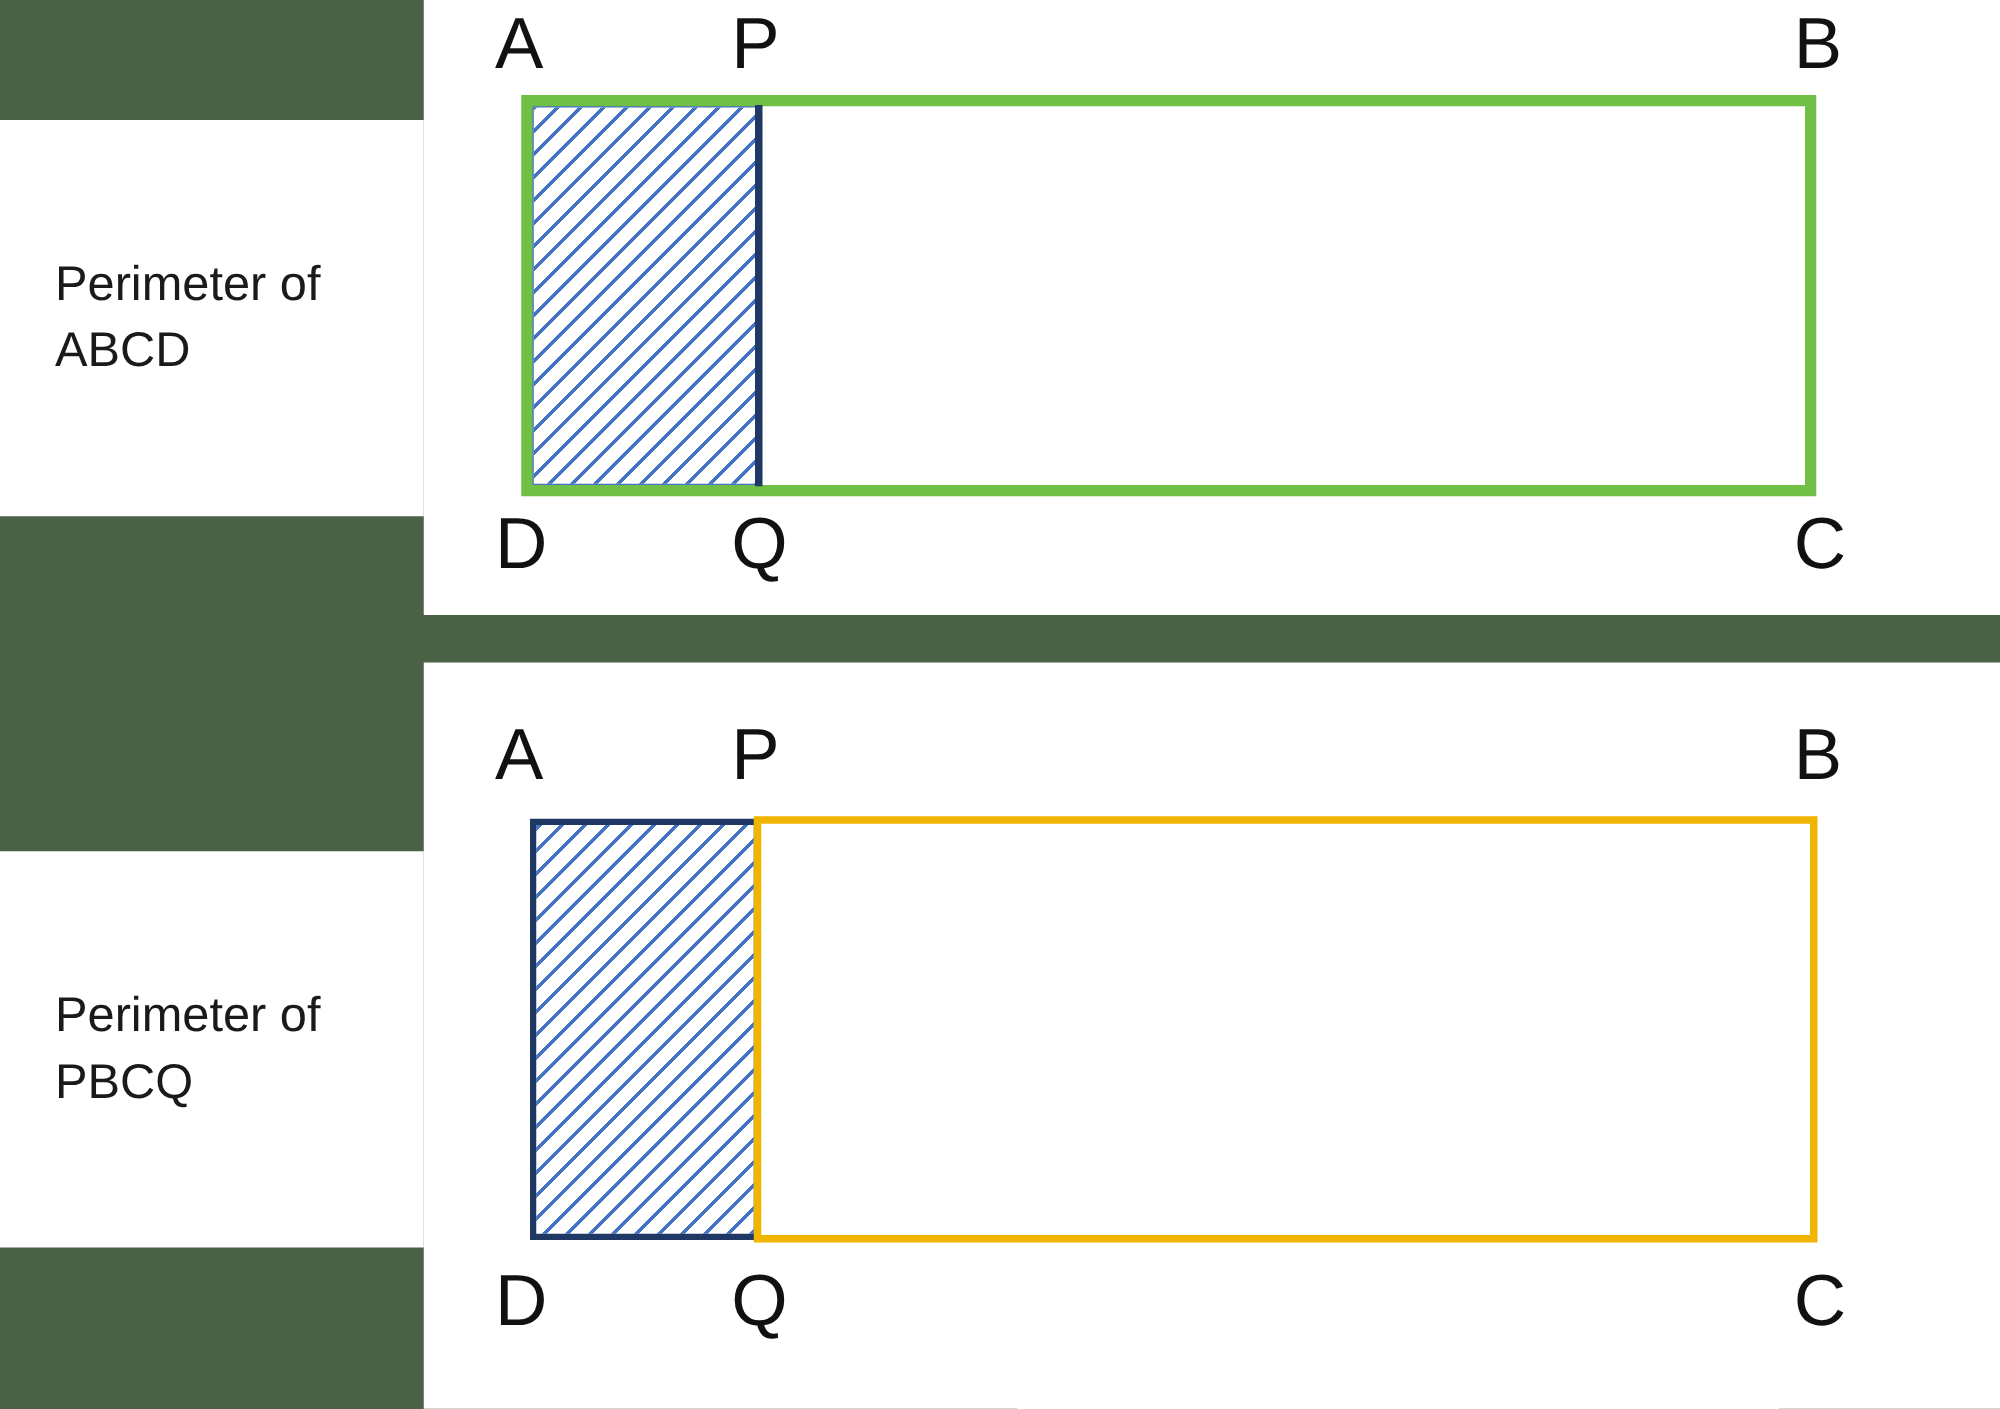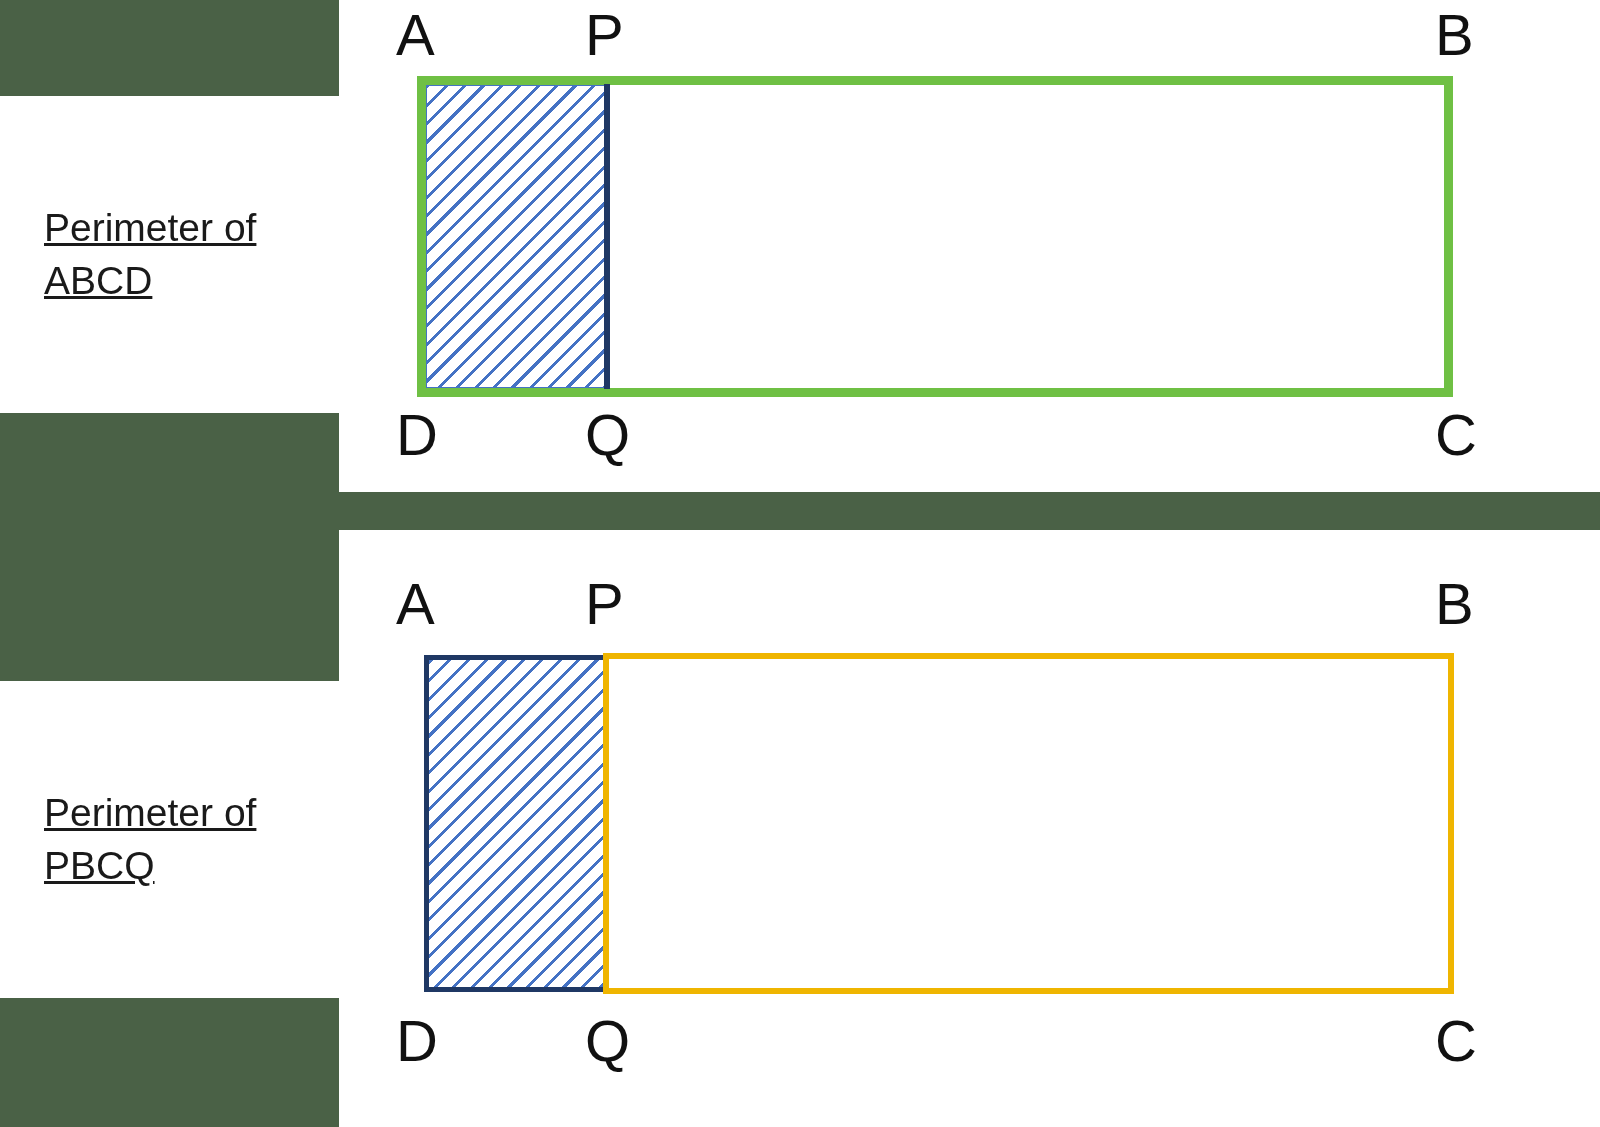--- a/index.html
+++ b/index.html
@@ -22,21 +22,20 @@
     display: flex;
     align-items: center;
     box-sizing: border-box;
   }
   .label-text {
     font-size: 39px;
     line-height: 1.35;
     color: #1a1a1a;
     padding-left: 44px;
     white-space: pre-line;
-    text-decoration: underline;
   }
 
   
   .figure {
     position: absolute;
     background: #ffffff;
   }
 
   
   .vertex {

